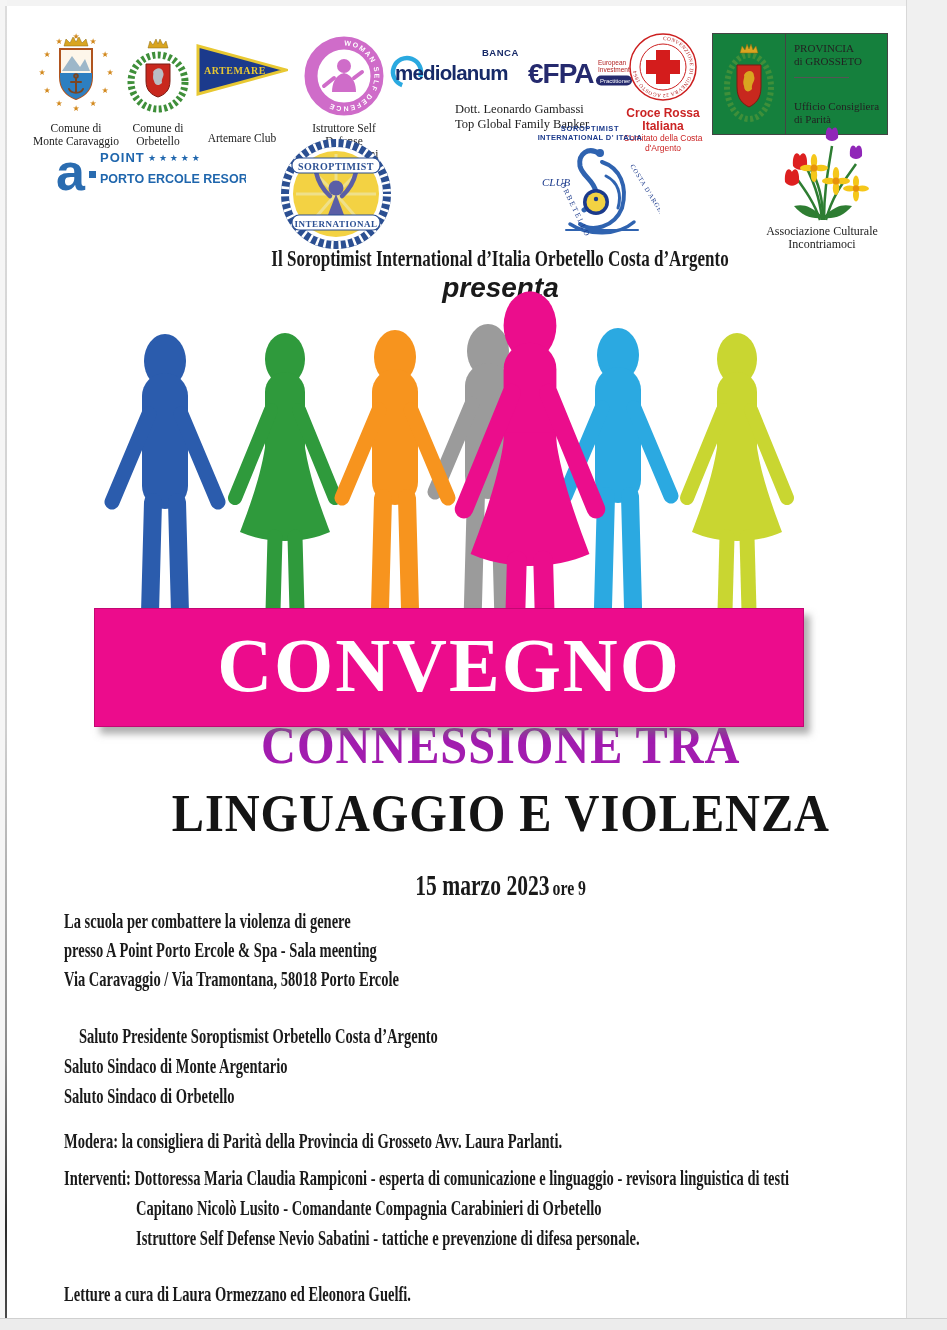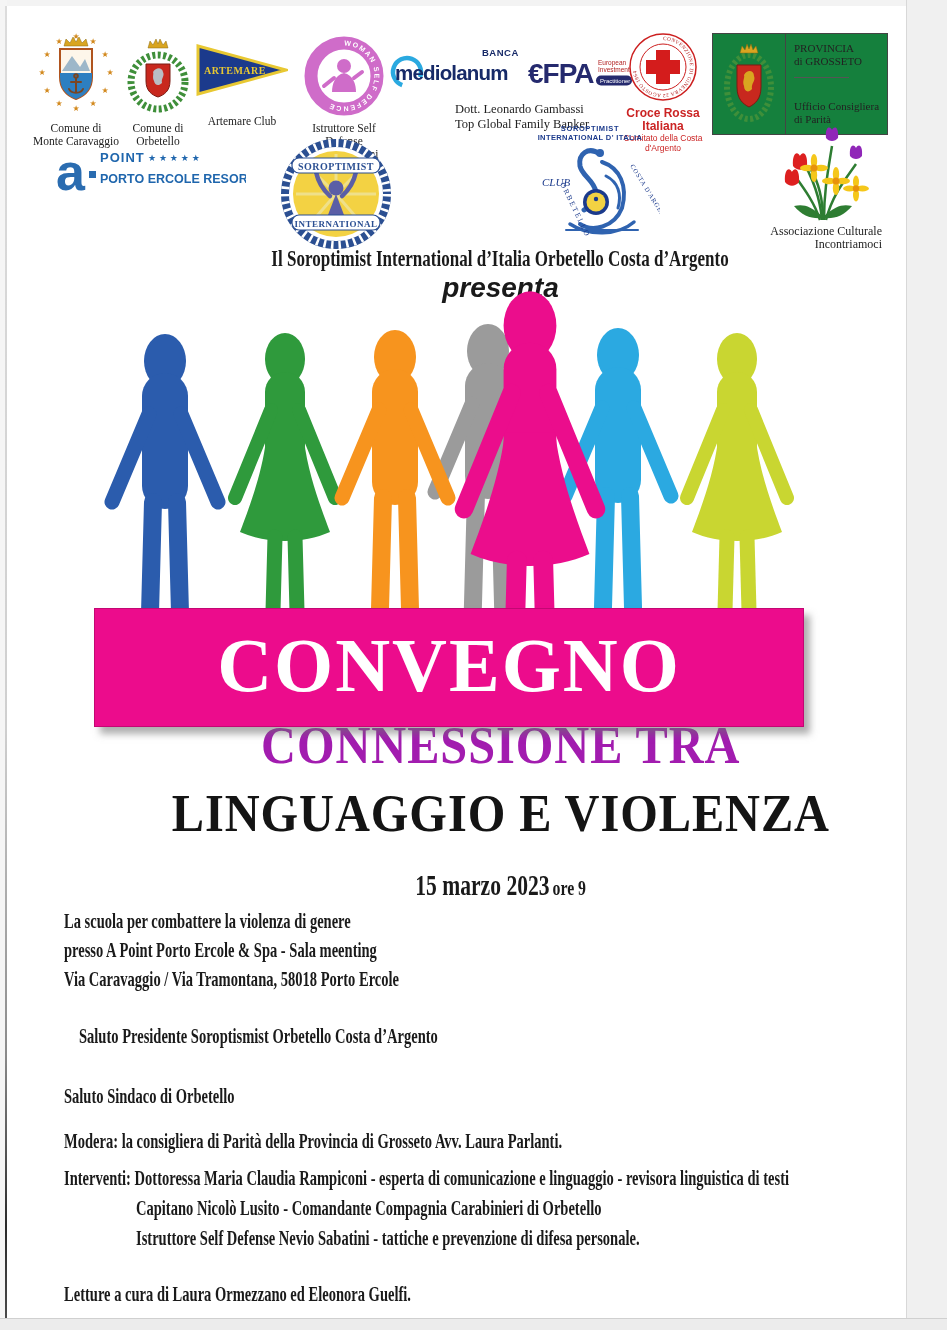--- a/index.html
+++ b/index.html
@@ -102,21 +102,21 @@
       <div>Comune di</div>
       <div>Orbetello</div>
     </div>
   </div>
 
   <div class="logo" style="left:196px;top:44px;width:92px;">
     <svg width="92" height="52" viewBox="0 0 92 52">
       <polygon points="2,2 2,50 90,26" fill="#1b3a8c" stroke="#e8c832" stroke-width="3"></polygon>
       <text x="8" y="30" font-size="10" font-weight="bold" fill="#e8c832" letter-spacing=".5" font-family="Liberation Serif, serif">ARTEMARE</text>
     </svg>
-    <div class="cap" style="margin-top:15px;">Artemare Club</div>
+    <div class="cap" style="margin-top:32px;">Artemare Club</div>
   </div>
 
   <div class="logo" style="left:294px;top:36px;width:100px;">
     <svg width="80" height="80" viewBox="0 0 80 80">
       <circle cx="40" cy="40" r="33" fill="#fff" stroke="#cf6cc9" stroke-width="13"></circle>
       <defs>
           <path id="sdRing" d="M40,9.5 a30.5,30.5 0 1,1 -0.1,0" fill="none"></path>
         </defs>
       <text font-size="7" fill="#ffffff" font-weight="bold" font-family="Liberation Sans, sans-serif" letter-spacing="1.5">
         <textPath href="#sdRing">WOMAN  SELF  DEFENCE</textPath>
@@ -236,21 +236,21 @@
       <circle cx="80" cy="31" r="4" fill="#2f63b0"></circle>
       <circle cx="76" cy="80" r="13" fill="#1b3a8c"></circle>
       <circle cx="76" cy="80" r="9.5" fill="#f3d243"></circle>
       <circle cx="76" cy="77" r="2.2" fill="#1b3a8c"></circle>
       <text x="22" y="64" font-size="11" font-style="italic" fill="#1b3a8c" font-family="Liberation Serif, serif">CLUB</text>
       <text transform="translate(40,62) rotate(64)" font-size="7.5" fill="#1b3a8c" letter-spacing="1.8" font-family="Liberation Serif, serif">ORBETELLO</text>
       <text transform="translate(110,44) rotate(58)" font-size="6.5" fill="#1b3a8c" letter-spacing=".8" font-family="Liberation Serif, serif">COSTA D'ARGENTO</text>
     </svg>
   </div>
 
-  <div class="logo" style="left:732px;top:126px;width:150px;text-align:right;">
+  <div class="logo" style="left:747px;top:126px;width:150px;">
     <svg width="120" height="95" viewBox="0 0 120 95">
       <g stroke="#2e7d32" stroke-width="2.5" fill="none">
         <path d="M60,94 C58,70 50,50 38,30"></path>
         <path d="M62,94 C62,65 66,45 70,20"></path>
         <path d="M64,94 C70,70 82,55 94,38"></path>
         <path d="M58,94 C52,75 40,60 30,46"></path>
         <path d="M61,94 C61,72 56,55 48,42"></path>
       </g>
       <path d="M60,90 C48,80 42,78 32,80 C40,90 50,93 60,92 Z" fill="#2e7d32"></path>
       <path d="M62,90 C74,80 80,78 90,80 C82,90 72,93 62,92 Z" fill="#2e7d32"></path>
@@ -335,20 +335,21 @@
   <div class="center-line dateline">
     <span class="condc"><span class="date-main">15 marzo 2023</span>
     <span class="date-time">ore 9</span></span>
   </div>
 
   <div class="bodyline" style="top:908px;"><span class="cond">La scuola per combattere la violenza di genere</span></div>
   <div class="bodyline" style="top:937px;"><span class="cond">presso A Point Porto Ercole &amp; Spa - Sala meenting</span></div>
   <div class="bodyline" style="top:966px;"><span class="cond">Via Caravaggio / Via Tramontana, 58018 Porto Ercole</span></div>
 
   <div class="bodyline" style="top:1023px;margin-left:15px;"><span class="cond">Saluto Presidente Soroptismist Orbetello Costa d’Argento</span></div>
+  <div class="bodyline" style="top:1053px;"><span class="cond">Saluto Sindaco di Monte Argentario</span></div>
   <div class="bodyline" style="top:1083px;"><span class="cond">Saluto Sindaco di Orbetello</span></div>
   <div class="bodyline" style="top:1128px;"><span class="cond">Modera: la consigliera di Parità della Provincia di Grosseto Avv. Laura Parlanti.</span></div>
 
   <div class="bodyline" style="top:1165px;"><span class="cond">Interventi: Dottoressa Maria Claudia Rampiconi - esperta di comunicazione e linguaggio - revisora linguistica di testi</span></div>
   <div class="bodyline indent" style="top:1195px;"><span class="cond">Capitano Nicolò Lusito - Comandante Compagnia Carabinieri di Orbetello</span></div>
   <div class="bodyline indent" style="top:1225px;"><span class="cond">Istruttore Self Defense Nevio Sabatini - tattiche e prevenzione di difesa personale.</span></div>
   <div class="bodyline" style="top:1321px;"><span class="cond">Conclusioni: Avv. Laura Parlanti.</span></div>
   <div class="bodyline" style="top:1281px;"><span class="cond">Letture a cura di Laura Ormezzano ed Eleonora Guelfi.</span></div>
 
   <div class="strip-top"></div>

